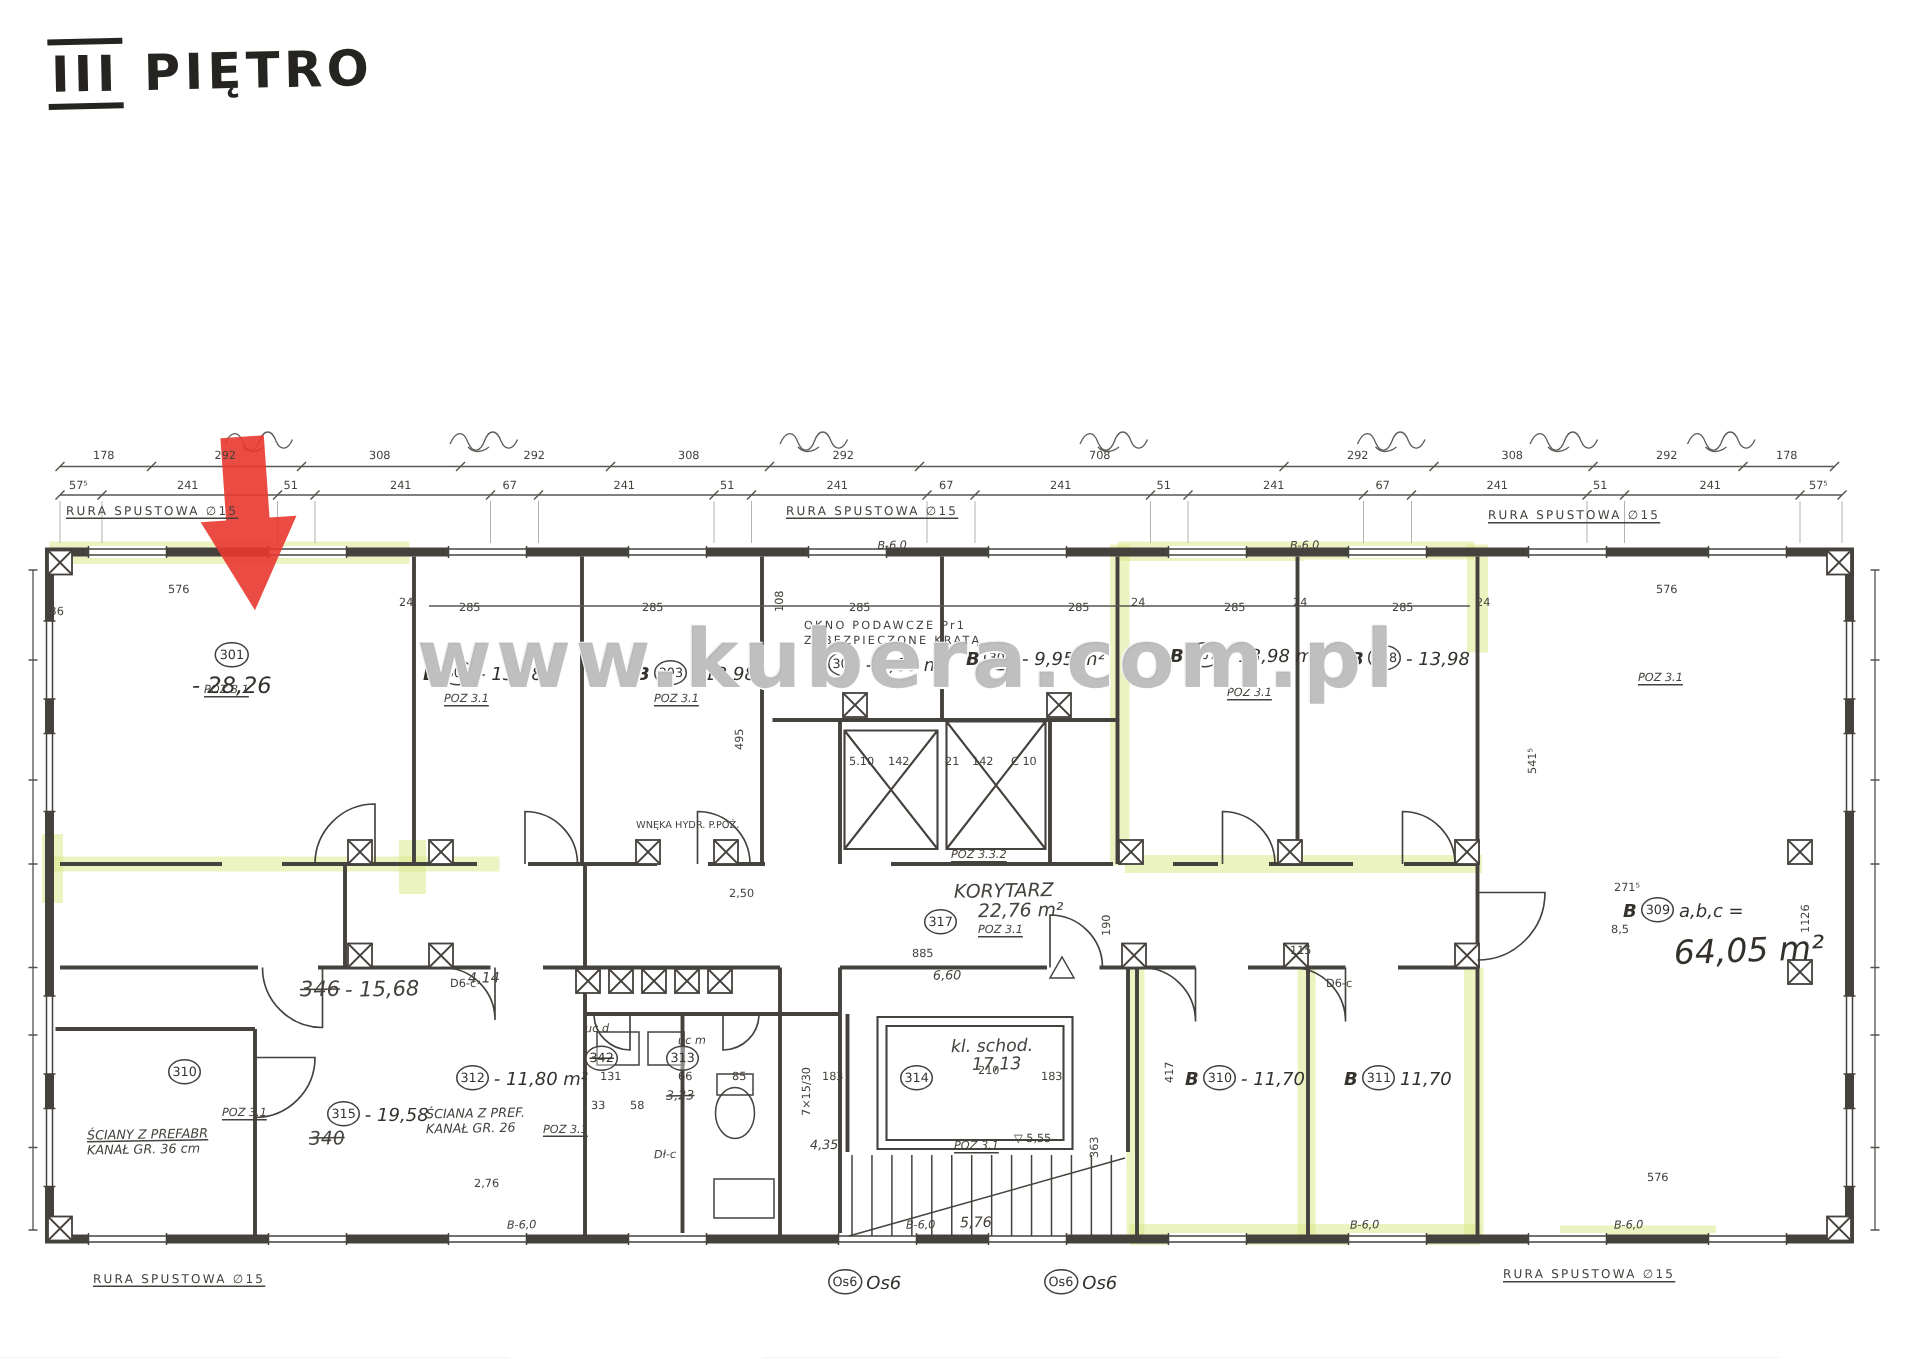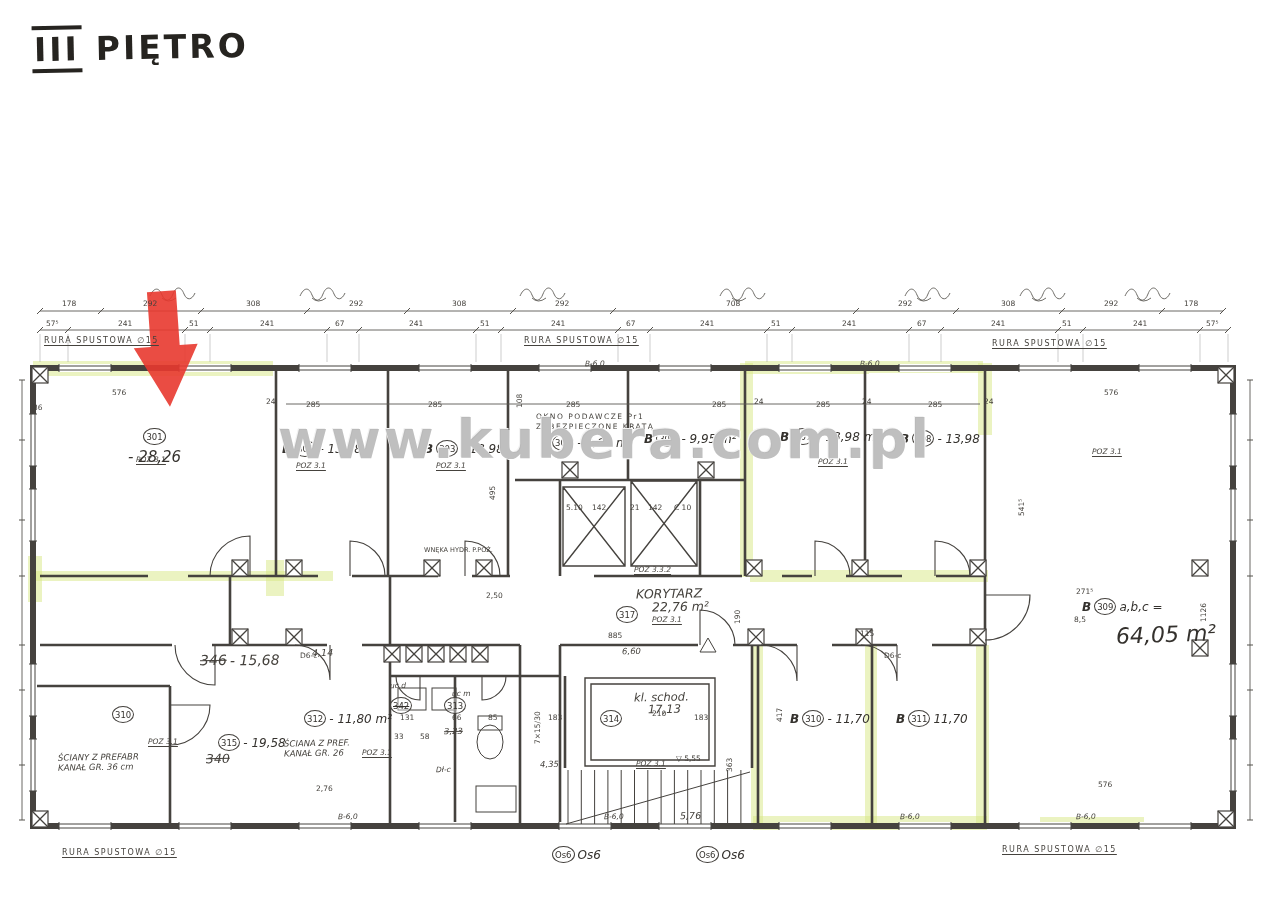--- a/index.html
+++ b/index.html
@@ -419,21 +419,21 @@
 
   <div id="labels-layer">
       <div class="plan-label tech u" style="left: 44px; top: 337px;">RURA SPUSTOWA ∅15</div>
       <div class="plan-label tech u" style="left: 524px; top: 337px;">RURA SPUSTOWA ∅15</div>
       <div class="plan-label tech u" style="left: 992px; top: 340px;">RURA SPUSTOWA ∅15</div>
       <div class="plan-label tech u" style="left: 62px; top: 849px;">RURA SPUSTOWA ∅15</div>
       <div class="plan-label tech u" style="left: 1002px; top: 846px;">RURA SPUSTOWA ∅15</div>
       <div class="plan-label tech s7" style="left: 536px; top: 413px;">OKNO PODAWCZE Pr1</div>
       <div class="plan-label tech s7" style="left: 536px; top: 423px;">ZABEZPIECZONE KRATĄ</div>
       <div class="plan-label tech s6" style="left: 424px; top: 547px;">WNĘKA HYDR. P.POŻ.</div>
-      <div class="plan-label hand s8" style="left: 58px; top: 753px;">ŚCIANY Z PREFABR</div>
+      <div class="plan-label hand s8" style="left: 58px; top: 753px; text-decoration: underline;">ŚCIANY Z PREFABR</div>
       <div class="plan-label hand s8" style="left: 58px; top: 763px;">KANAŁ GR. 36 cm</div>
       <div class="plan-label hand s8" style="left: 284px; top: 739px;">ŚCIANA Z PREF.</div>
       <div class="plan-label hand s8" style="left: 284px; top: 749px;">KANAŁ GR. 26</div>
       <div class="plan-label pos" style="left: 136px; top: 456px;">POZ 3.1</div>
       <div class="plan-label pos" style="left: 296px; top: 462px;">POZ 3.1</div>
       <div class="plan-label pos" style="left: 436px; top: 462px;">POZ 3.1</div>
       <div class="plan-label pos" style="left: 818px; top: 458px;">POZ 3.1</div>
       <div class="plan-label pos" style="left: 1092px; top: 448px;">POZ 3.1</div>
       <div class="plan-label pos" style="left: 652px; top: 616px;">POZ 3.1</div>
       <div class="plan-label pos" style="left: 148px; top: 738px;">POZ 3.1</div>
@@ -445,21 +445,21 @@
       <div class="plan-label hand s11" style="left: 606px; top: 692px; margin-left: 28px;">kl. schod.</div>
       <div class="plan-label hand s11" style="left: 648px; top: 704px;">17,13</div>
       <div class="plan-label hand-big" style="left: 1116px; top: 624px;">64,05 m²</div>
       <div class="plan-label hand s13 struck" style="left: 200px; top: 653px;">346</div>
       <div class="plan-label hand s13" style="left: 230px; top: 653px;">- 15,68</div>
       <div class="plan-label hand s12 struck" style="left: 206px; top: 753px;">340</div>
       <div class="plan-label hand s8 struck" style="left: 444px; top: 727px;">3,23</div>
       <div class="plan-label hand s9" style="left: 312px; top: 620px;">4,14</div>
       <div class="plan-label hand s8" style="left: 540px; top: 760px;">4,35</div>
       <div class="plan-label hand s8" style="left: 622px; top: 647px;">6,60</div>
-      <div class="plan-label hand s9" style="left: 680px; top: 783px;">5,76</div>
+      <div class="plan-label hand s9" style="left: 640px; top: 783px;">5,76</div>
       <div class="plan-label dim" style="left: 316px; top: 785px;">2,76</div>
       <div class="plan-label hand s7" style="left: 338px; top: 813px;">B-6,0</div>
       <div class="plan-label hand s7" style="left: 604px; top: 813px;">B-6,0</div>
       <div class="plan-label hand s7" style="left: 900px; top: 813px;">B-6,0</div>
       <div class="plan-label hand s7" style="left: 1076px; top: 813px;">B-6,0</div>
       <div class="plan-label hand s7" style="left: 585px; top: 360px;">B-6,0</div>
       <div class="plan-label hand s7" style="left: 860px; top: 360px;">B-6,0</div>
       <div class="plan-label hand s7" style="left: 390px; top: 682px;">uc d</div>
       <div class="plan-label hand s7" style="left: 452px; top: 690px;">uc m</div>
       <div class="plan-label hand s7" style="left: 436px; top: 766px;">Dł-c</div>

